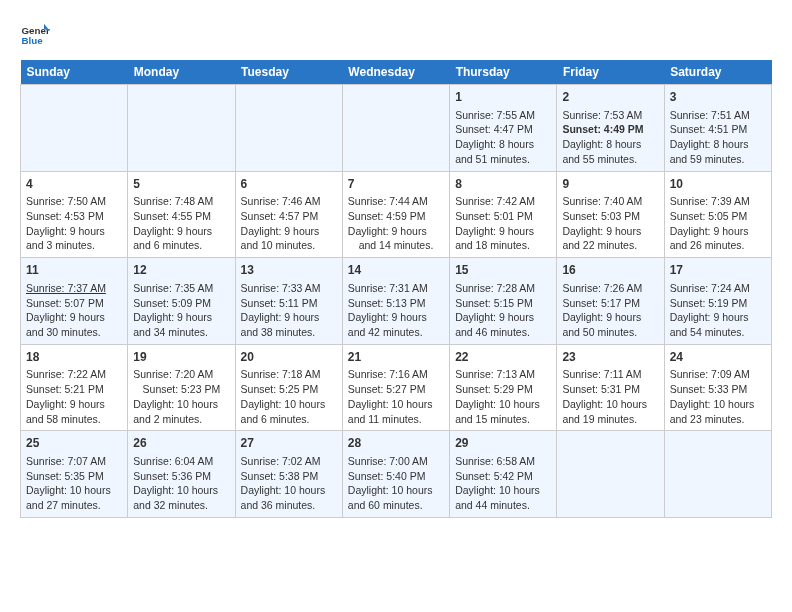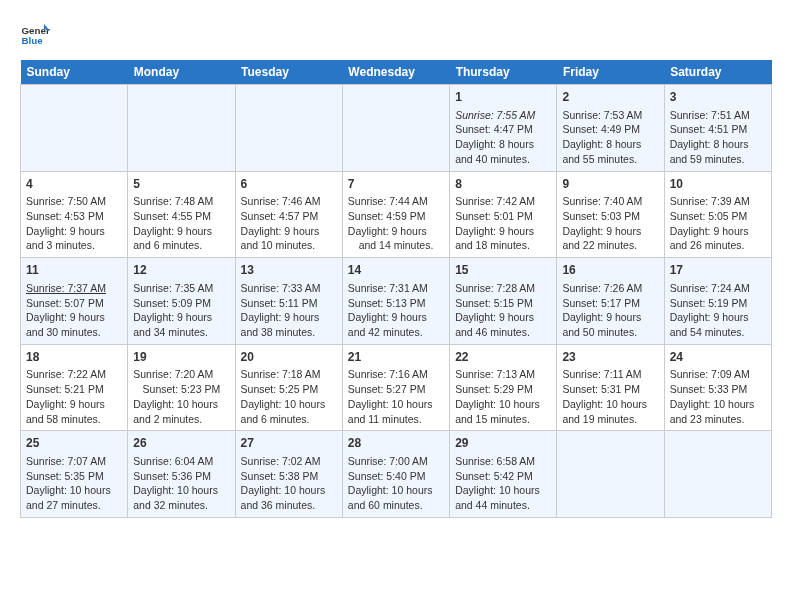--- a/index.html
+++ b/index.html
@@ -109,29 +109,29 @@
       </tr>
   </thead>
   <tbody id="calendar-body">
   <tr>
         <td class="empty"></td>
         <td class="empty"></td>
         <td class="empty"></td>
         <td class="empty"></td>
         <td>
           <span class="day-number">1</span>
-          <span style="display: block; font-style: italic;">Sunrise: 7:55 AM</span>
+          <span style="display: block;">Sunrise: 7:55 AM</span>
           <span style="display: block;">Sunset: 4:47 PM</span>
           <span style="display: block;">Daylight: 8 hours</span>
-          <span style="display: block;">and 40 minutes.</span>
+          <span style="display: block;">and 51 minutes.</span>
         </td>
         <td>
           <span class="day-number">2</span>
           <span style="display: block;">Sunrise: 7:53 AM</span>
-          <span style="display: block;">Sunset: 4:49 PM</span>
+          <span style="display: block; font-weight: bold;">Sunset: 4:49 PM</span>
           <span style="display: block;">Daylight: 8 hours</span>
           <span style="display: block;">and 55 minutes.</span>
         </td>
         <td>
           <span class="day-number">3</span>
           <span style="display: block;">Sunrise: 7:51 AM</span>
           <span style="display: block;">Sunset: 4:51 PM</span>
           <span style="display: block;">Daylight: 8 hours</span>
           <span style="display: block;">and 59 minutes.</span>
         </td>

